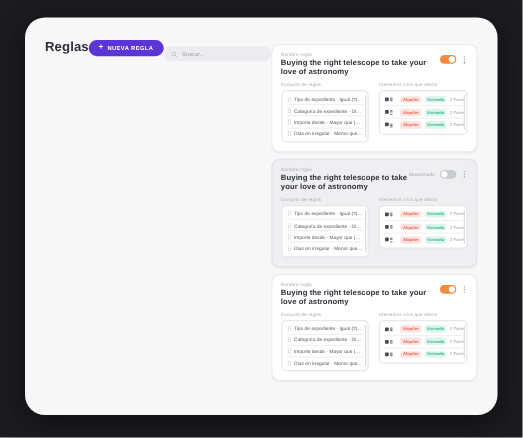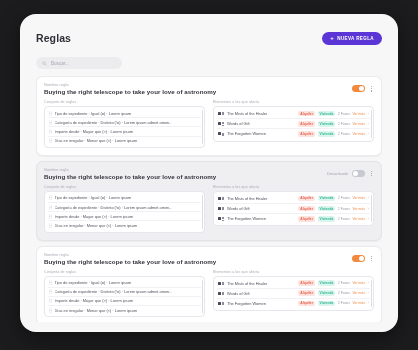--- a/index.html
+++ b/index.html
@@ -29,21 +29,21 @@
     border-radius: 16px;
     box-shadow: 0 6px 22px rgba(0,0,0,.45);
     overflow: hidden;
   }
 
   .panel-inner {
     position: absolute;
     inset: 0;
     padding: 14px 16px 10px 16px;
     display: flex;
-    flex-direction: column;
+    flex-direction: row;
   }
 
   
   .page-header {
     display: flex;
     align-items: center;
     justify-content: space-between;
     height: 20px;
     flex: 0 0 auto;
   }

